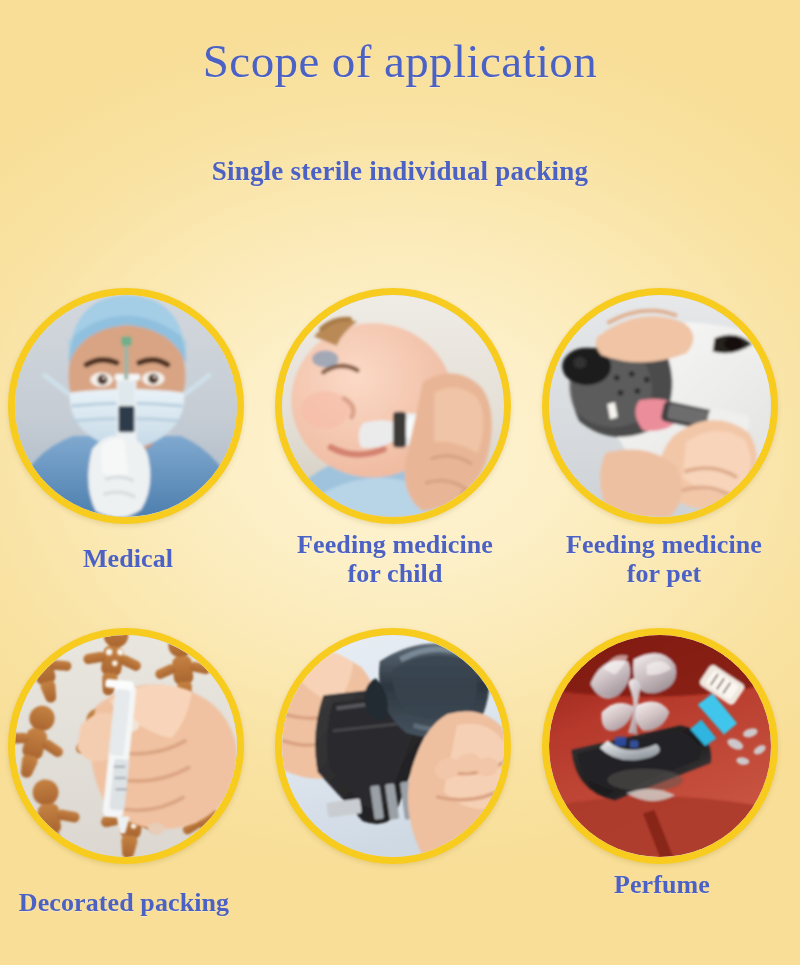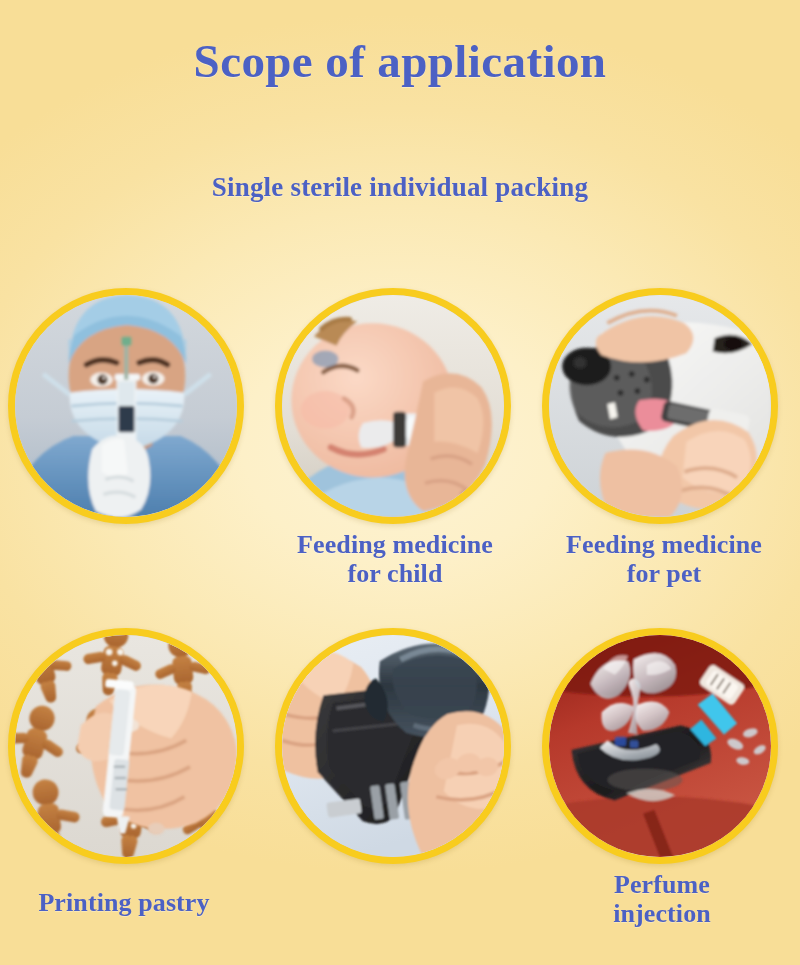--- a/index.html
+++ b/index.html
@@ -35,31 +35,31 @@
   
   #header { position:absolute; top:0; left:0; width:800px; }
 
   .title {
     position: absolute;
     top: 36px;
     left: 0;
     width: 800px;
     text-align: center;
     font-size: 47px;
-    font-weight: bold;
+    font-weight: normal;
     color: #4c61c4;
     letter-spacing: 0.4px;
     line-height: 1.08;
     font-family: "Liberation Serif", "DejaVu Serif", serif;
     text-shadow: 0 1px 0 rgba(255,255,255,0.35);
   }
 
   .subtitle {
     position: absolute;
-    top: 172px;
+    top: 156px;
     left: 0;
     width: 800px;
     text-align: center;
     font-size: 27px;
     font-weight: bold;
     color: #4c61c4;
     letter-spacing: 0.2px;
     font-family: "Liberation Serif", "DejaVu Serif", serif;
     text-shadow: 0 1px 0 rgba(255,255,255,0.3);
   }
@@ -193,20 +193,23 @@
               <rect x="113" y="170" width="12" height="26" rx="2" fill="#e6ecef"></rect>
 
               <path d="M82 164 q14 -18 34 -14 q22 4 26 24 q6 32 -8 54 q-22 16 -48 2 q-14 -28 -4 -66 Z" fill="#eef1f2"></path>
               <path d="M92 160 q12 -10 24 -6 l4 36 q-14 8 -28 -2 Z" fill="#f6f8f8"></path>
               <path d="M96 196 q16 -6 30 2" stroke="#d6dcde" stroke-width="3.5" fill="none"></path>
               <path d="M94 212 q18 -6 34 3" stroke="#d6dcde" stroke-width="3.5" fill="none"></path>
             </g>
           </svg>
         </div>
       </div>
+      <div class="caption" id="cap-0">
+        <span>Medical</span>
+      </div>
     </div>
 
     <div class="cell cell-1">
       <div class="circle">
         <div class="photo">
           <svg viewBox="0 0 236 236" preserveAspectRatio="xMidYMid slice" aria-hidden="true">
             <defs>
               <linearGradient id="c-bg" x1="0" y1="0" x2="0" y2="1">
                 <stop offset="0%" stop-color="#efece6"></stop>
                 <stop offset="60%" stop-color="#e3ded5"></stop>
@@ -401,21 +404,21 @@
                   <path d="M106 152 h12"></path>
                   <path d="M107 164 h12"></path>
               </g>
 
               <path d="M108 192 l14 1 l-5 18 l-6 0 Z" fill="#eef1f2"></path>
             </g>
           </svg>
         </div>
       </div>
       <div class="caption" id="cap-3">
-        <span>Printing pastry</span>
+        <span>Decorated packing</span>
       </div>
     </div>
 
     <div class="cell cell-1">
       <div class="circle">
         <div class="photo">
           <svg viewBox="0 0 236 236" preserveAspectRatio="xMidYMid slice" aria-hidden="true">
             <defs>
               <linearGradient id="i-bg" x1="0" y1="0" x2="0.3" y2="1">
                 <stop offset="0%" stop-color="#e9eef4"></stop>
@@ -558,18 +561,17 @@
                 <ellipse cx="224" cy="122" rx="7" ry="4" transform="rotate(-30 224 122)"></ellipse>
               </g>
 
               <path d="M82 168 q28 -10 52 2 q-24 14 -52 -2 Z" fill="#cfcbc6" opacity=".85"></path>
             </g>
           </svg>
         </div>
       </div>
       <div class="caption" id="cap-5">
         <span>Perfume</span>
-        <span class="l2">injection</span>
       </div>
     </div>
   </div>
 
 </div>
 
 </body></html>

